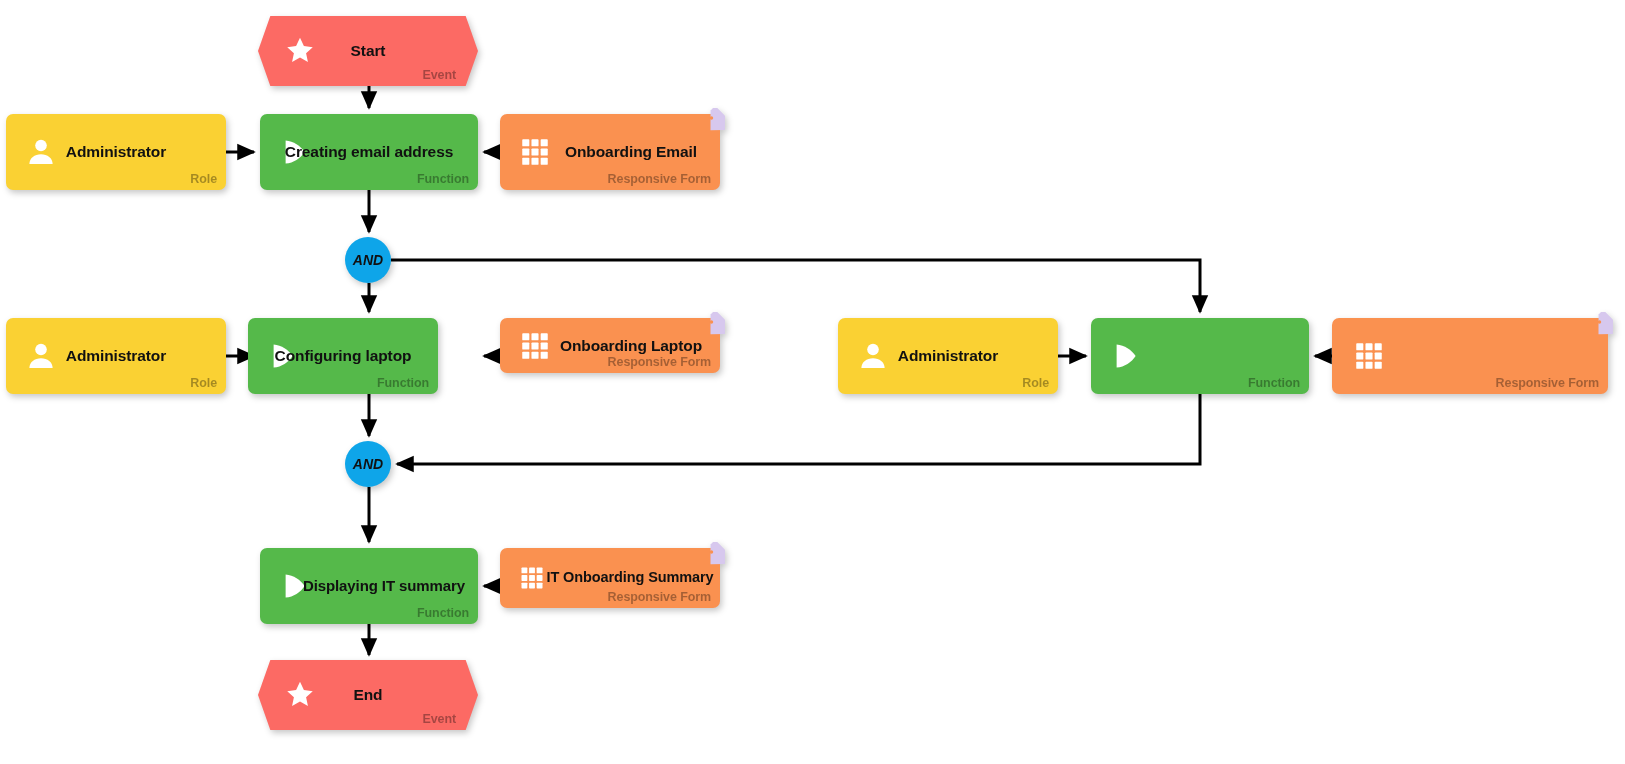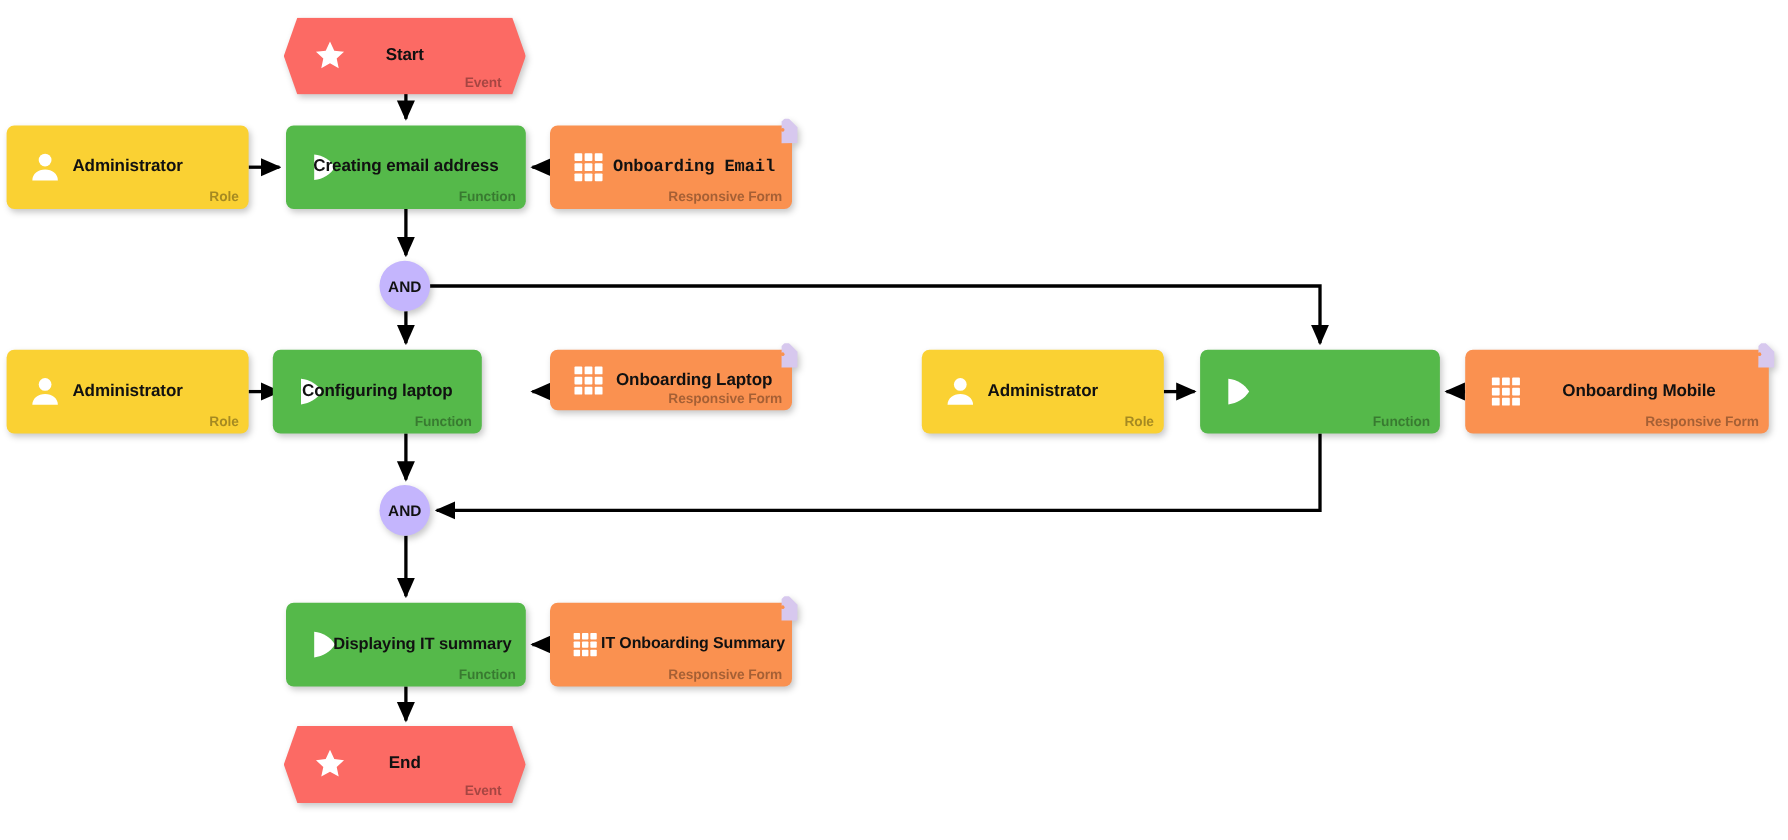--- a/index.html
+++ b/index.html
@@ -90,23 +90,24 @@
   }
   .n-event .stereo { right: 22px; }
   .n-event .gicon { left: 25px; }
 
   
   .gateway {
     position: absolute;
     width: 46px;
     height: 46px;
     border-radius: 50%;
-    background: #c4b5fd;
+    background: #0ea5e9;
     z-index: 4;
     filter: drop-shadow(2px 3px 3px rgba(0,0,0,0.22));
+    font-style: italic;
   }
   .gateway span {
     position: absolute;
     inset: 0;
     display: flex;
     align-items: center;
     justify-content: center;
     font-size: 14px;
     font-weight: 700;
     color: #111111;
@@ -210,21 +211,21 @@
         <rect x="9.5" y="3" width="5" height="5" rx="0.6"></rect>
         <rect x="16" y="3" width="5" height="5" rx="0.6"></rect>
         <rect x="3" y="9.5" width="5" height="5" rx="0.6"></rect>
         <rect x="9.5" y="9.5" width="5" height="5" rx="0.6"></rect>
         <rect x="16" y="9.5" width="5" height="5" rx="0.6"></rect>
         <rect x="3" y="16" width="5" height="5" rx="0.6"></rect>
         <rect x="9.5" y="16" width="5" height="5" rx="0.6"></rect>
         <rect x="16" y="16" width="5" height="5" rx="0.6"></rect>
       </g>
     </svg>
-    <div class="title" style="padding-left:52px;font-family:Liberation Mono, monospace;">Onboarding Email</div>
+    <div class="title" style="padding-left:52px;">Onboarding Email</div>
     <div class="stereo">Responsive Form</div>
   </div>
 
   <div class="gateway" style="left:345px; top:237px;">
     <span>AND</span>
   </div>
 
   <div class="node n-role" style="left:6px; top:318px; width:220px; height:76px;">
     <div class="body"></div>
     <svg class="gicon" viewBox="0 0 24 24">
@@ -297,38 +298,37 @@
         <rect x="9.5" y="3" width="5" height="5" rx="0.6"></rect>
         <rect x="16" y="3" width="5" height="5" rx="0.6"></rect>
         <rect x="3" y="9.5" width="5" height="5" rx="0.6"></rect>
         <rect x="9.5" y="9.5" width="5" height="5" rx="0.6"></rect>
         <rect x="16" y="9.5" width="5" height="5" rx="0.6"></rect>
         <rect x="3" y="16" width="5" height="5" rx="0.6"></rect>
         <rect x="9.5" y="16" width="5" height="5" rx="0.6"></rect>
         <rect x="16" y="16" width="5" height="5" rx="0.6"></rect>
       </g>
     </svg>
-    <div class="title" style="padding-left:50px;">Onboarding Mobile</div>
     <div class="stereo">Responsive Form</div>
   </div>
 
   <div class="gateway" style="left:345px; top:441px;">
     <span>AND</span>
   </div>
 
   <div class="node n-function" style="left:260px; top:548px; width:218px; height:76px;">
     <div class="body"></div>
     <svg class="gicon" viewBox="0 0 24 24">
       <path fill="#ffffff" d="M5.4 3.8c5.6.5 10.4 3.6 13.4 8.2-3 4.6-7.8 7.7-13.4 8.2z"></path>
     </svg>
     <div class="title" style="padding-left:40px; font-size:15px;">Displaying IT summary</div>
     <div class="stereo">Function</div>
   </div>
 
-  <div class="node n-form" style="left:500px; top:548px; width:220px; height:76px;">
+  <div class="node n-form" style="left:500px; top:548px; width:220px; height:60px;">
     <div class="body"></div>
     <svg class="tagbadge" viewBox="0 0 24 24">
       <path fill="#d7c8ee" d="M2.4 2.2h11.1L21.6 10.4 13.5 18.6 2.4 7.4z" transform="rotate(45 12 12)"></path>
       <circle cx="9.2" cy="8.0" r="1.35" fill="#fa9150"></circle>
     </svg>
     <svg class="gicon" viewBox="0 0 24 24" style="left:18px; width:28px; height:28px;">
       <g fill="#ffffff">
         <rect x="3" y="3" width="5" height="5" rx="0.6"></rect>
         <rect x="9.5" y="3" width="5" height="5" rx="0.6"></rect>
         <rect x="16" y="3" width="5" height="5" rx="0.6"></rect>

